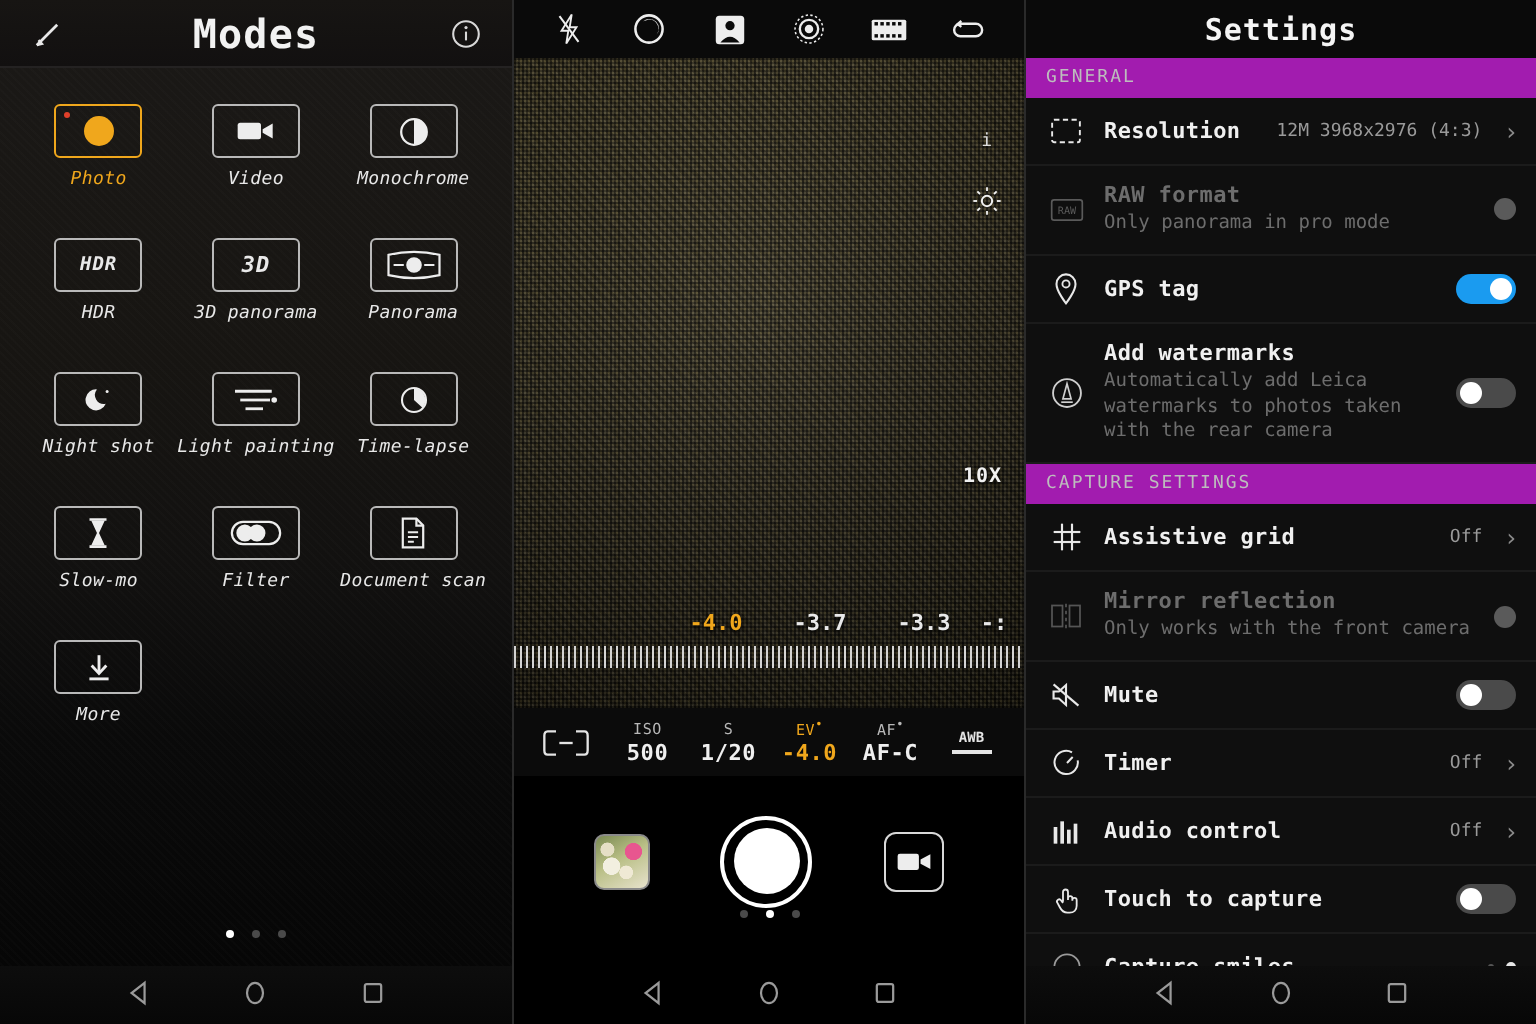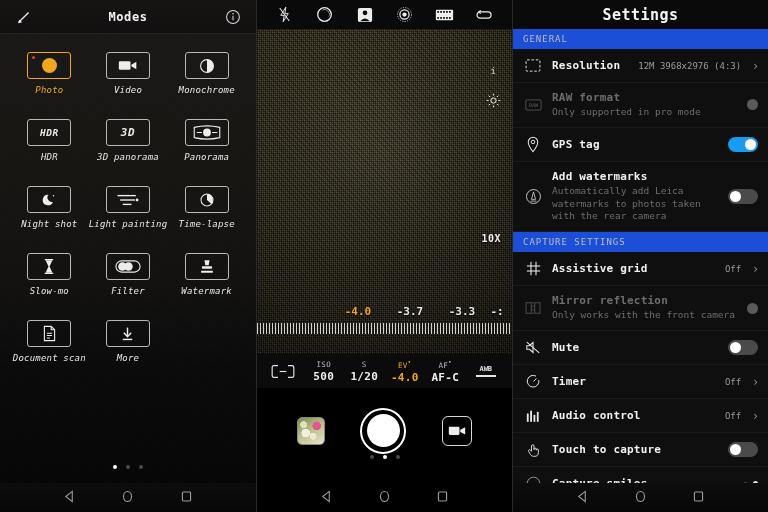--- a/index.html
+++ b/index.html
@@ -16,21 +16,21 @@
   #modes-panel{
     background:
       repeating-linear-gradient(45deg, rgba(255,255,255,.012) 0 1px, transparent 1px 3px),
       linear-gradient(180deg,#1b1917 0%,#171512 35%,#121110 55%,#0a0a0a 72%,#050505 100%);
   }
   .modes-header{
     position:relative; height:34px; display:flex; align-items:center; justify-content:center;
     background:linear-gradient(180deg,#171513,#121010);
     border-bottom:1px solid #242222;
   }
-  .modes-title{ color:#f2f2f2; font-size:12px; font-weight:700; letter-spacing:.6px;
+  .modes-title{ color:#f2f2f2; font-size:20px; font-weight:700; letter-spacing:.6px;
     font-family:"DejaVu Sans Mono", monospace; }
   .hdr-ic{ position:absolute; top:0; height:34px; width:38px; display:flex; align-items:center; justify-content:center; }
   .hdr-left{ left:4px; } .hdr-right{ right:4px; }
 
   .modes-grid{
     padding:18px 10px 0 10px;
     display:grid; grid-template-columns:repeat(3,1fr);
     row-gap:24px;
     font-style:italic;
   }
@@ -117,21 +117,21 @@
   .shutter-in{ width:33px; height:33px; border-radius:50%; background:#fff; }
   .vidbtn{ width:30px; height:30px; border-radius:6px; border:1.5px solid #d8d8d8;
     display:flex; align-items:center; justify-content:center; }
 
   
   #settings-panel{ background:#0d0d0d; }
   .set-header{ height:29px; display:flex; align-items:center; justify-content:center;
     background:#0a0a0a; }
   .set-title{ color:#f5f5f5; font-size:15px; font-weight:700; letter-spacing:.5px;
     font-family:"DejaVu Sans Mono", monospace; }
-  .sec-hdr{ background:#1d4ed8; color:#bdbdbd; font-size:9px; letter-spacing:1px;
+  .sec-hdr{ background:#a21caf; color:#bdbdbd; font-size:9px; letter-spacing:1px;
     padding:5px 10px; font-family:"DejaVu Sans Mono", monospace; text-transform:uppercase; }
   .row{ display:flex; align-items:center; padding:8px 10px; min-height:34px;
     border-bottom:1px solid #1b1b1b; background:#0f0f0f; gap:9px; }
   .row.dim .r-title{ color:#6d6d6d; }
   .row-ic{ width:20px; display:flex; align-items:center; justify-content:center; flex:0 0 20px; }
   .r-body{ flex:1; display:flex; flex-direction:column; gap:2px; min-width:0; }
   .r-title{ color:#f0f0f0; font-size:11px; font-weight:700; font-family:"DejaVu Sans Mono", monospace; letter-spacing:.2px; }
   .r-sub{ color:#6d6d6d; font-size:9.5px; line-height:1.35; font-family:"DejaVu Sans Mono", monospace; }
   .r-right{ display:flex; align-items:center; gap:12px; flex:0 0 auto; }
   .r-val{ color:#9a9a9a; font-size:9px; font-family:"DejaVu Sans Mono", monospace; white-space:nowrap; }
@@ -274,30 +274,20 @@
         <div class="mode-ic">
           <svg width="26" height="13" viewBox="0 0 28 14">
             <rect x="1" y="1" width="26" height="12" rx="6" stroke="#ededed" stroke-width="1.2" fill="none"></rect>
             <circle cx="8" cy="7" r="4.6" fill="#ededed"></circle>
               <circle cx="14.5" cy="7" r="4.6" fill="#ededed"></circle>
           </svg>
         </div>
         <div class="mode-lbl">Filter</div>
       </div>
 
-      <div class="mode-cell">
-        <div class="mode-ic">
-          <svg width="16" height="17" viewBox="0 0 18 20">
-            <path d="M6 2.6 H12 L11 8.6 H7 Z" fill="#ededed"></path>
-            <rect x="3" y="9.6" width="12" height="3" rx="1" fill="#ededed"></rect>
-            <rect x="2" y="15" width="14" height="2.4" rx="1" fill="#ededed"></rect>
-          </svg>
-        </div>
-        <div class="mode-lbl">Watermark</div>
-      </div>
 
       <div class="mode-cell">
         <div class="mode-ic">
           <svg width="15" height="17" viewBox="0 0 16 20">
             <path d="M2 1.6 H10 L14 5.6 V18.4 H2 Z" stroke="#ededed" stroke-width="1.3" fill="none"></path>
             <path d="M10 1.6 V5.6 H14" stroke="#ededed" stroke-width="1.3" fill="none"></path>
             <path d="M5 9.6 H11 M5 12.4 H11 M5 15.2 H8.5" stroke="#ededed" stroke-width="1.2"></path>
           </svg>
         </div>
         <div class="mode-lbl">Document scan</div>
@@ -520,21 +510,21 @@
 
     <div class="row dim">
       <span class="row-ic">
         <svg width="17" height="12" viewBox="0 0 20 14">
             <rect x="1" y="1" width="18" height="12" rx="1.4" stroke="#5a5a5a" stroke-width="1" fill="none"></rect>
             <text x="10" y="9.6" font-size="6" fill="#5a5a5a" text-anchor="middle" font-family="DejaVu Sans Mono, monospace">RAW</text>
           </svg>
       </span>
       <span class="r-body">
         <span class="r-title">RAW format</span>
-        <span class="r-sub">Only supported in pro mode</span>
+        <span class="r-sub">Only panorama in pro mode</span>
       </span>
       <span class="r-right">
         <span class="dotoggle"></span>
       </span>
     </div>
 
     <div class="row">
       <span class="row-ic">
         <svg width="14" height="17" viewBox="0 0 16 20">
             <path d="M8 1.4 A5.6 5.6 0 0 1 13.6 7 C13.6 11.4 8 18.4 8 18.4 C8 18.4 2.4 11.4 2.4 7 A5.6 5.6 0 0 1 8 1.4 Z" stroke="#e8e8e8" stroke-width="1.2" fill="none"></path>

